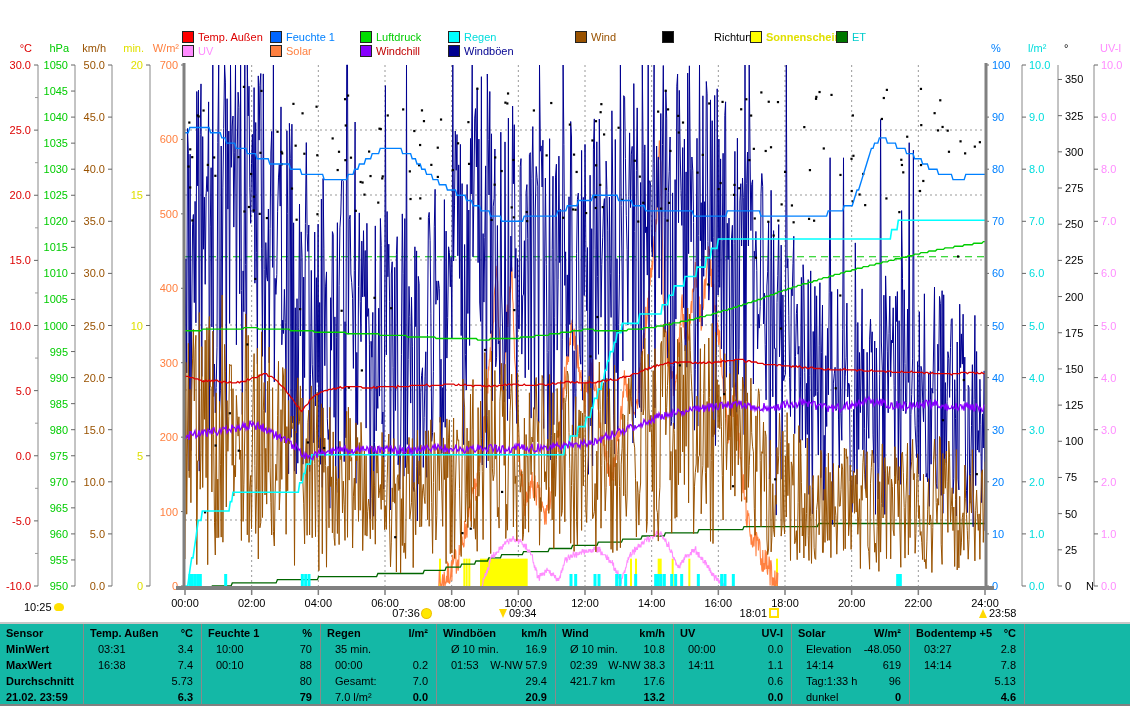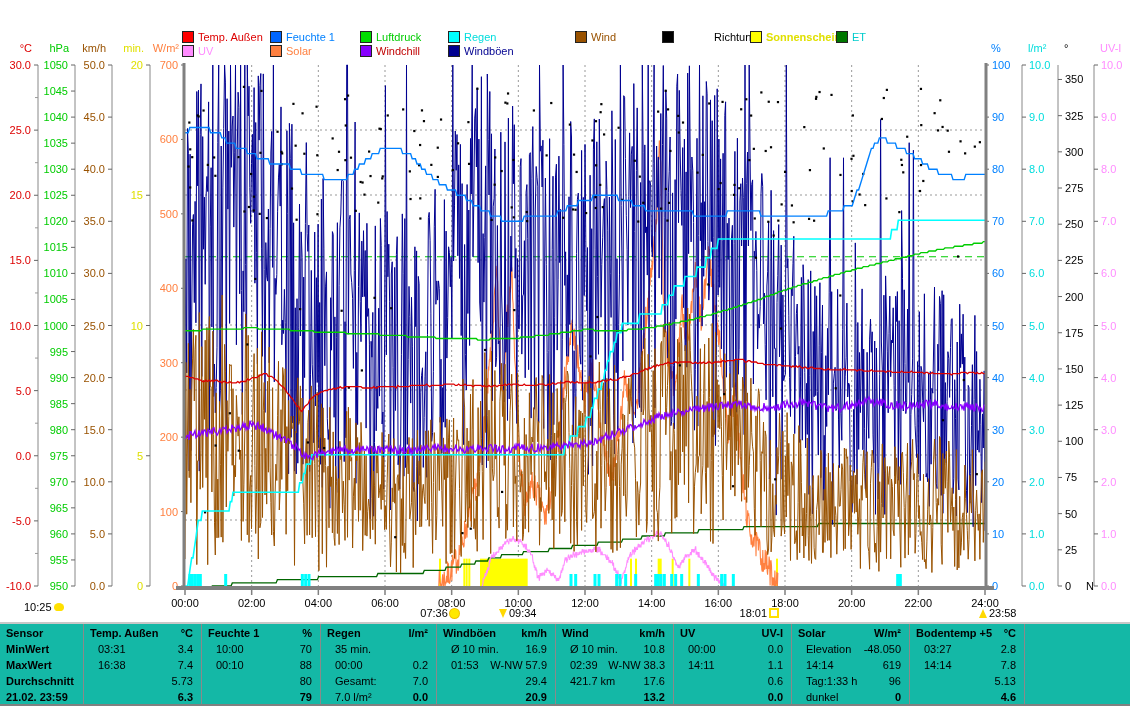--- a/index.html
+++ b/index.html
@@ -655,21 +655,21 @@
         <text x="918.3333333333334" y="607" fill="#000" text-anchor="middle" font-size="11" font-family="&quot;Liberation Sans&quot;,sans-serif">22:00</text>
         <line x1="985" y1="590" x2="985" y2="595" stroke="#808080" stroke-width="1.5"></line>
         <text x="985" y="607" fill="#000" text-anchor="middle" font-size="11" font-family="&quot;Liberation Sans&quot;,sans-serif">24:00</text>
       </g>
     </svg>
   <div id="markers">
       <div class="marker" style="left: 24px; top: 601px;">
         <span>10:25</span>
         <span class="icon-moon"></span>
       </div>
-      <div class="marker" style="top: 607px; left: 392.333px; margin-left: 28px;">
+      <div class="marker" style="top: 607px; left: 392.333px;">
         <span>07:36</span>
         <span class="icon-sun"></span>
       </div>
       <div class="marker" style="top: 607px; left: 498.9px;">
         <span class="icon-arrow-down"></span>
         <span>09:34</span>
       </div>
       <div class="marker" style="top: 607px; left: 739.567px;">
         <span>18:01</span>
         <span class="icon-square"></span>

